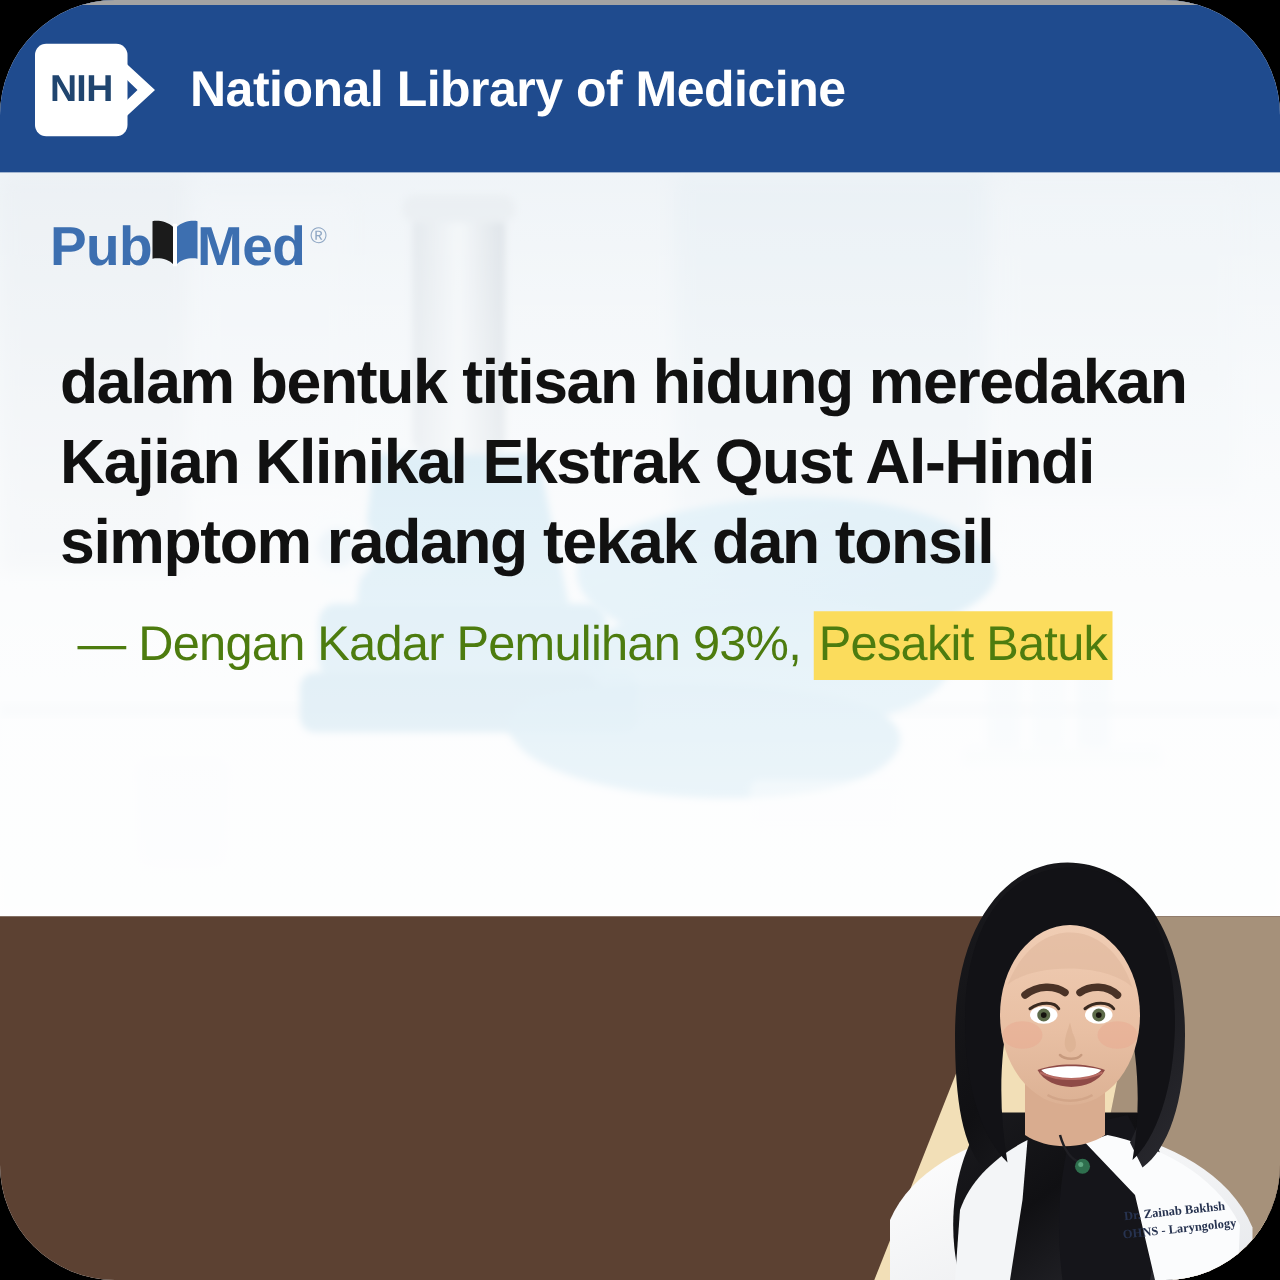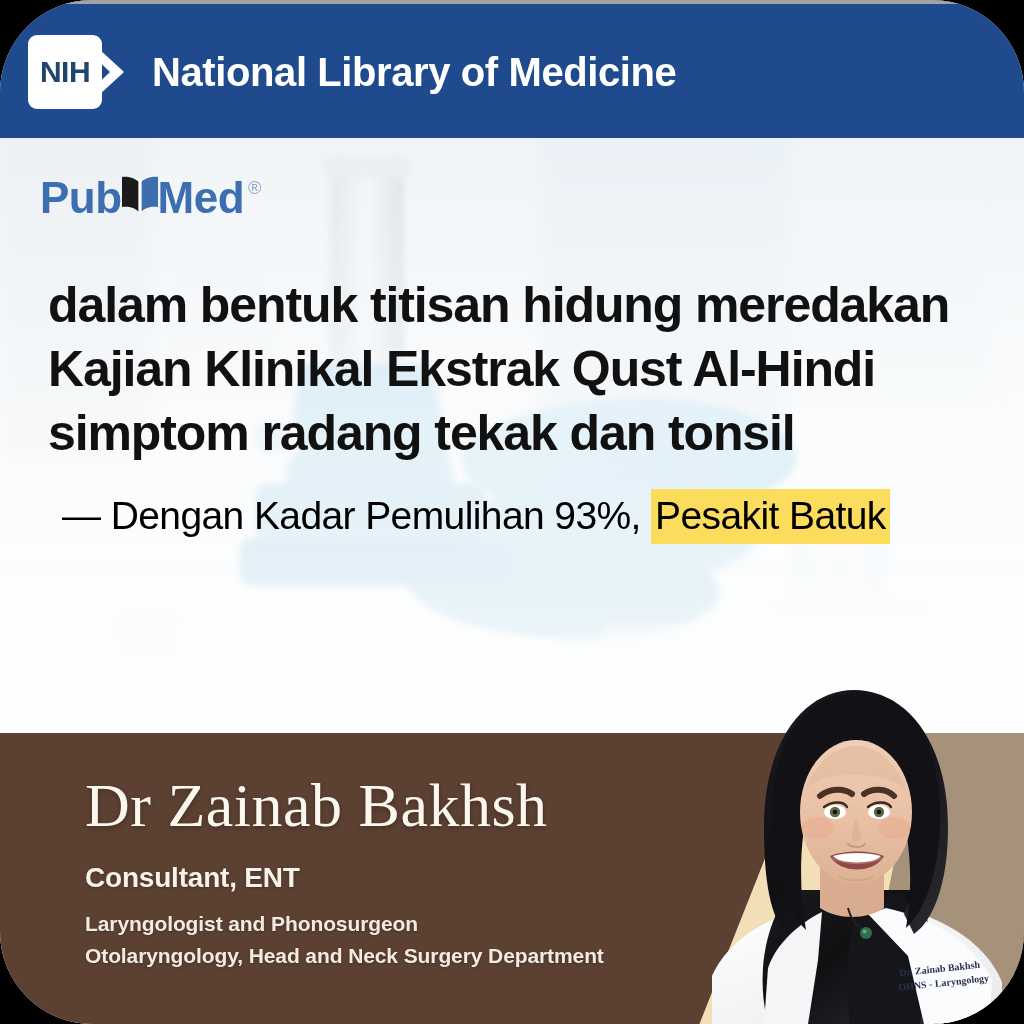--- a/index.html
+++ b/index.html
@@ -141,21 +141,21 @@
 
   
   .subhead {
     position: absolute;
     left: 62px; top: 348px;
     width: 900px;
     font-family: "Liberation Sans", sans-serif;
     font-weight: 400;
     font-size: 39px;
     line-height: 1.52;
-    color: #000000;
+    color: #4d7c0f;
     letter-spacing: -0.6px;
   }
   .subhead .row { display: block; white-space: nowrap; }
   .hl {
     background: #FBDC5C;
     padding: 5px 4px 7px 4px;
     box-decoration-break: clone;
     -webkit-box-decoration-break: clone;
   }
 
@@ -341,26 +341,20 @@
 
     <div class="subhead">
       <span class="row"><span>— Dengan Kadar Pemulihan 93%, </span><span class="hl">Pesakit Batuk</span></span>
     </div>
   </div>
 
   <div class="brown">
     <div class="wedge-cream"></div>
     <div class="wedge-tan"></div>
 
-    <div class="bio">
-      <div class="bio-name">Dr Zainab Bakhsh</div>
-      <div class="bio-role">Consultant, ENT</div>
-      <div class="bio-line">Laryngologist and Phonosurgeon</div>
-      <div class="bio-line2">Otolaryngology, Head and Neck Surgery Department</div>
-    </div>
   </div>
 
   <svg class="portrait" viewBox="0 0 360 348">
     <defs>
       <linearGradient id="skin" x1="0" y1="0" x2="0" y2="1">
         <stop offset="0%" stop-color="#f0cdb4"></stop>
         <stop offset="60%" stop-color="#e8bfa3"></stop>
         <stop offset="100%" stop-color="#dcb194"></stop>
       </linearGradient>
       <linearGradient id="hijab" x1="0" y1="0" x2="1" y2="1">

